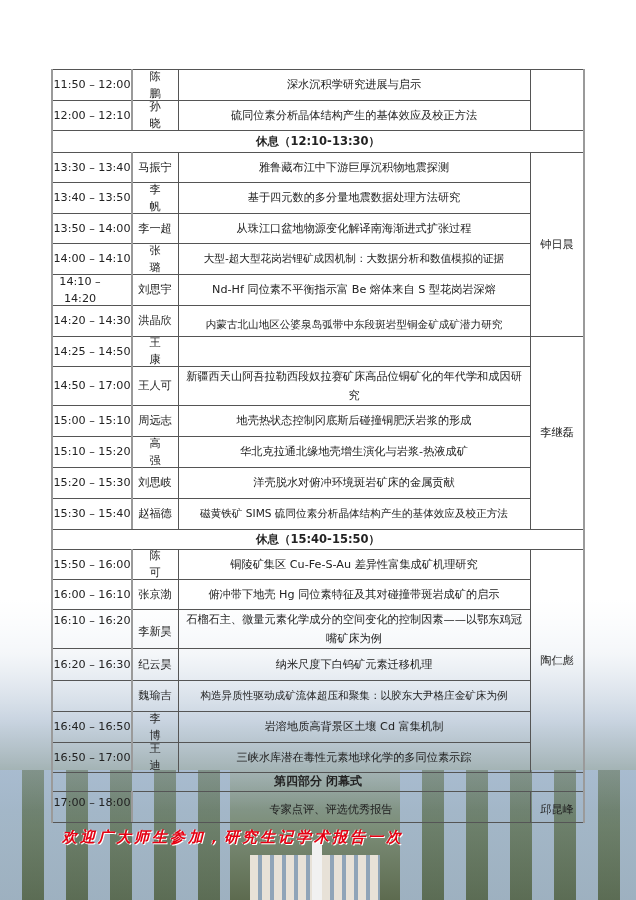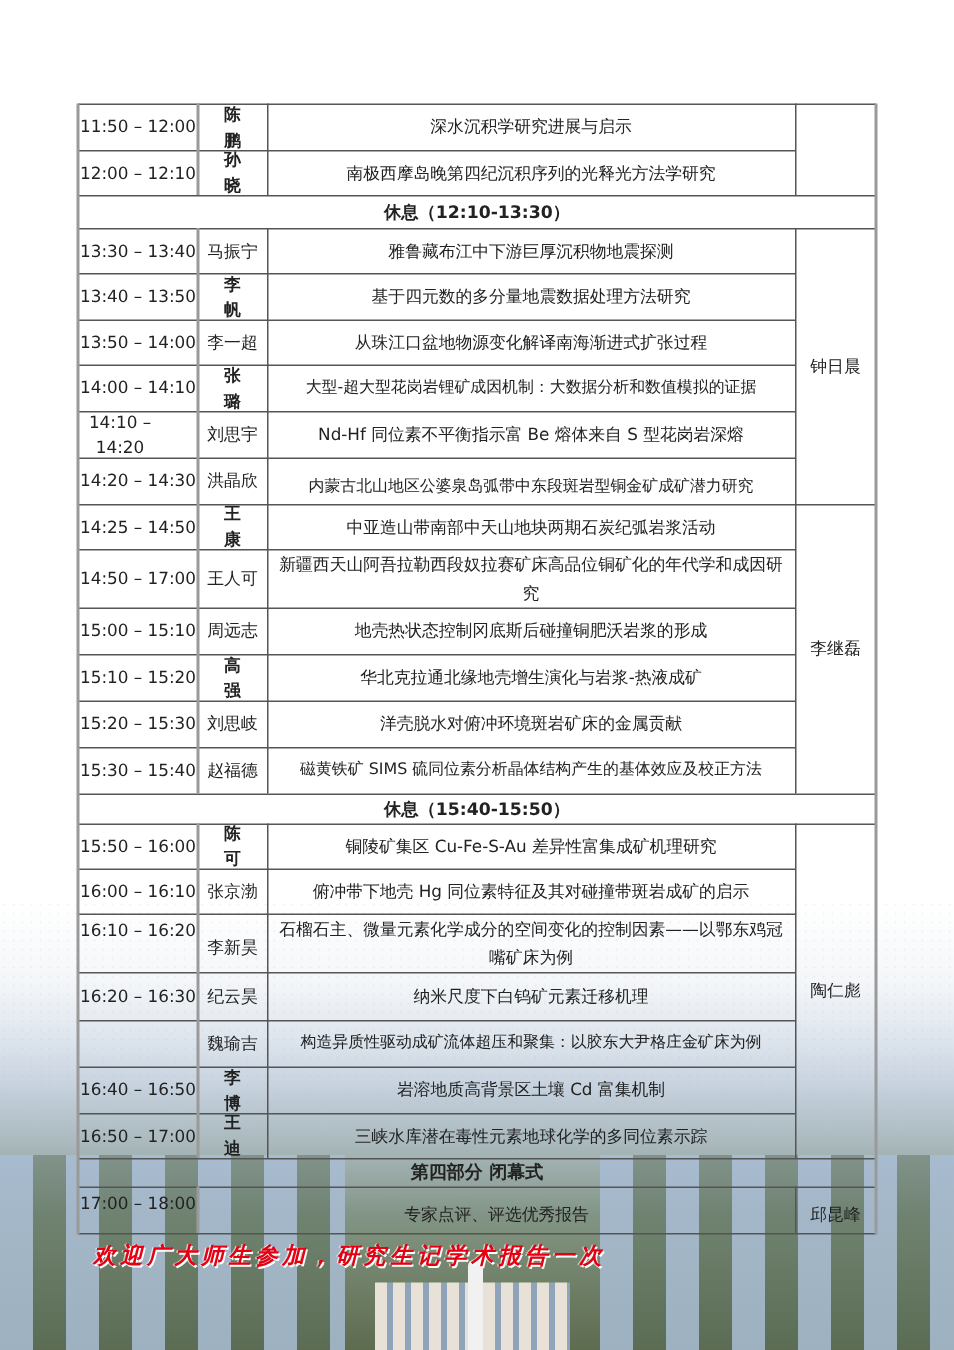--- a/index.html
+++ b/index.html
@@ -48,21 +48,21 @@
     font-size: 11.2px; line-height: 17px; text-align: center;
     color: #222;
   }
   .hline { position: absolute; height: 1px; background: #555; z-index: 2; }
   .vline { position: absolute; width: 1px; background: #555; z-index: 2; }
   .vline.light { background: #9a9a9a; width: 2px; }
   .break-row {
     font-weight: bold; font-size: 11.5px;
   }
   .name { letter-spacing: 0; }
-  .name.spaced { letter-spacing: 9px; padding-left: 9px; font-weight: bold; }
+  .name.spaced { letter-spacing: 9px; padding-left: 9px; }
   .topic.wrap { padding: 0 8px; line-height: 19px; }
   .time.top { align-items: flex-start; padding-top: 3px; }
 
   .banner {
     position: absolute; left: 62px; top: 828px; z-index: 3;
     font-family: "DejaVu Serif", "Liberation Serif", serif;
     font-size: 15px; font-style: italic; font-weight: bold;
     color: #e60012; letter-spacing: 3px;
     text-shadow: 1px 1px 0 #fff, -1px 0 0 rgba(255,255,255,0.6);
   }
@@ -78,21 +78,21 @@
 <div class="bg-statue"></div>
 
 <div class="table">
 
   <div class="cell time" style="left:0;top:0;width:80px;height:31px">11:50 – 12:00</div>
   <div class="cell name spaced" style="left:80px;top:0;width:46px;height:31px">陈鹏</div>
   <div class="cell topic" style="left:126px;top:0;width:352px;height:31px">深水沉积学研究进展与启示</div>
 
   <div class="cell time" style="left:0;top:31px;width:80px;height:30px">12:00 – 12:10</div>
   <div class="cell name spaced" style="left:80px;top:31px;width:46px;height:30px">孙晓</div>
-  <div class="cell topic" style="left:126px;top:31px;width:352px;height:30px">南极西摩岛晚第四纪沉积序列的光释光方法学研究</div>
+  <div class="cell topic" style="left:126px;top:31px;width:352px;height:30px">硫同位素分析晶体结构产生的基体效应及校正方法</div>
 
   <div class="cell break-row" style="left:0;top:61px;width:532px;height:22px">休息（12:10-13:30）</div>
 
   <div class="cell time" style="left:0;top:83px;width:80px;height:30px">13:30 – 13:40</div>
   <div class="cell name" style="left:80px;top:83px;width:46px;height:30px">马振宁</div>
   <div class="cell topic" style="left:126px;top:83px;width:352px;height:30px">雅鲁藏布江中下游巨厚沉积物地震探测</div>
 
   <div class="cell time" style="left:0;top:113px;width:80px;height:31px">13:40 – 13:50</div>
   <div class="cell name spaced" style="left:80px;top:113px;width:46px;height:31px">李帆</div>
   <div class="cell topic" style="left:126px;top:113px;width:352px;height:31px">基于四元数的多分量地震数据处理方法研究</div>
@@ -108,21 +108,20 @@
   <div class="cell time" style="left:0;top:205px;width:56px;height:31px">14:10 – 14:20</div>
   <div class="cell name" style="left:80px;top:205px;width:46px;height:31px">刘思宇</div>
   <div class="cell topic" style="left:126px;top:205px;width:352px;height:31px">Nd-Hf 同位素不平衡指示富 Be 熔体来自 S 型花岗岩深熔</div>
 
   <div class="cell time" style="left:0;top:236px;width:80px;height:31px">14:20 – 14:30</div>
   <div class="cell name" style="left:80px;top:236px;width:46px;height:31px">洪晶欣</div>
   <div class="cell topic" style="left:126px;top:240px;width:352px;height:31px;font-size:10.6px">内蒙古北山地区公婆泉岛弧带中东段斑岩型铜金矿成矿潜力研究</div>
 
   <div class="cell time" style="left:0;top:267px;width:80px;height:30px">14:25 – 14:50</div>
   <div class="cell name spaced" style="left:80px;top:267px;width:46px;height:30px">王康</div>
-  <div class="cell topic" style="left:126px;top:267px;width:352px;height:30px">中亚造山带南部中天山地块两期石炭纪弧岩浆活动</div>
 
   <div class="cell time" style="left:0;top:297px;width:80px;height:39px">14:50 – 17:00</div>
   <div class="cell name" style="left:80px;top:297px;width:46px;height:39px">王人可</div>
   <div class="cell topic wrap" style="left:126px;top:297px;width:352px;height:39px">新疆西天山阿吾拉勒西段奴拉赛矿床高品位铜矿化的年代学和成因研究</div>
 
   <div class="cell time" style="left:0;top:336px;width:80px;height:31px">15:00 – 15:10</div>
   <div class="cell name" style="left:80px;top:336px;width:46px;height:31px">周远志</div>
   <div class="cell topic" style="left:126px;top:336px;width:352px;height:31px">地壳热状态控制冈底斯后碰撞铜肥沃岩浆的形成</div>
 
   <div class="cell time" style="left:0;top:367px;width:80px;height:31px">15:10 – 15:20</div>

